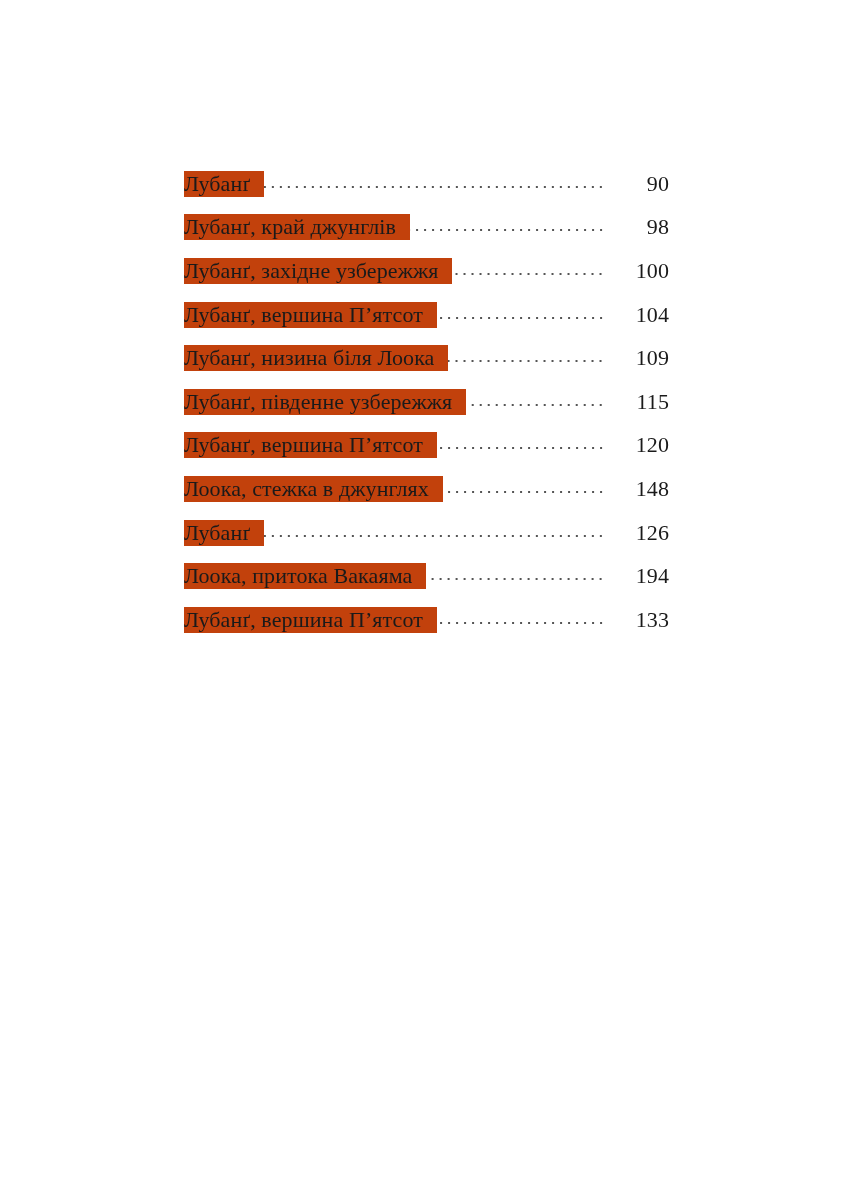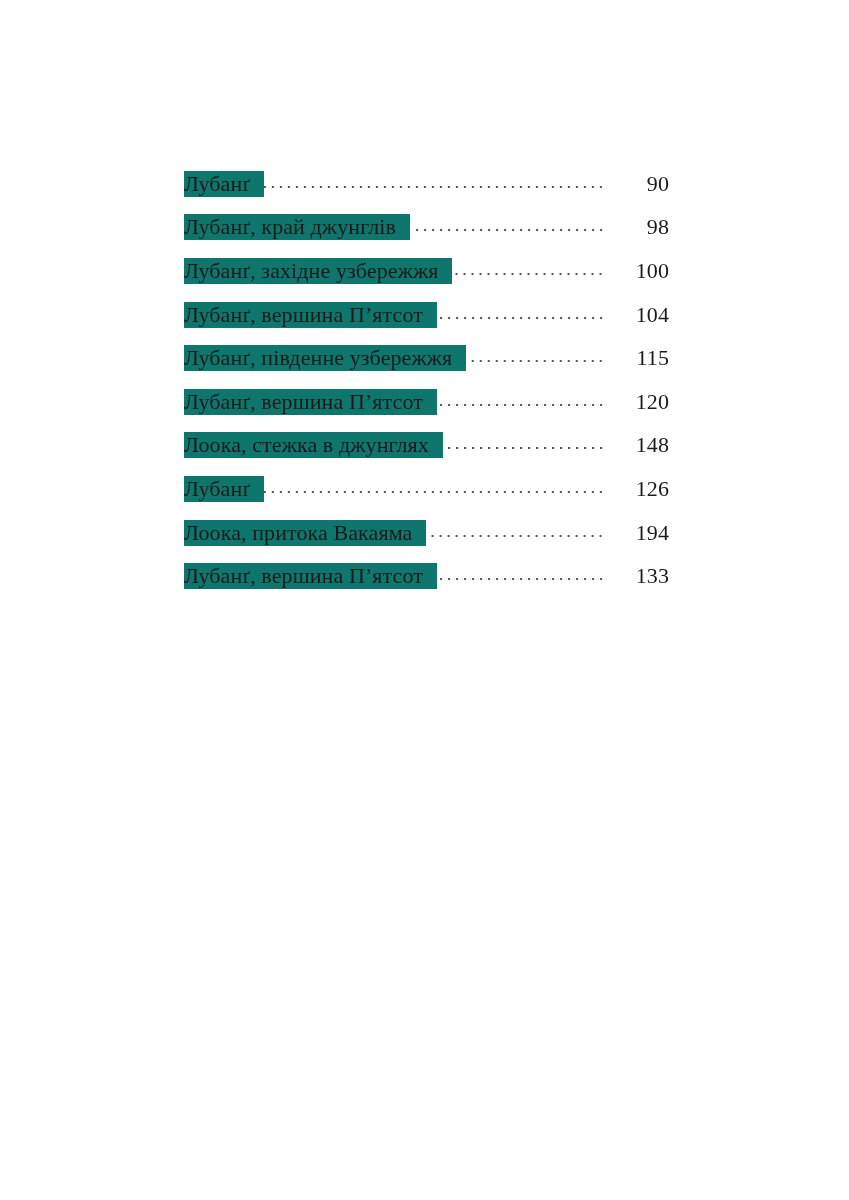--- a/index.html
+++ b/index.html
@@ -21,21 +21,21 @@
       position: relative;
       height: 43.6px;
       display: flex;
       align-items: center;
       font-size: 22px;
       letter-spacing: 0.1px;
     }
     .toc-title {
       white-space: nowrap;
       padding-right: 14px;
-      background: #0f766e;
+      background: #c2410c;
       position: relative;
       z-index: 1;
     }
     .toc-leader {
       flex: 1;
       align-self: center;
       height: 2px;
       margin-top: 6px;
       margin-right: 75px;
       background-image: radial-gradient(circle, #555 0.9px, transparent 1.1px);
@@ -70,20 +70,25 @@
     <span class="toc-title">Лубанґ, західне узбережжя</span>
     <span class="toc-leader"></span>
     <span class="toc-page">100</span>
   </div>
   <div class="toc-row">
     <span class="toc-title">Лубанґ, вершина П’ятсот</span>
     <span class="toc-leader"></span>
     <span class="toc-page">104</span>
   </div>
   <div class="toc-row">
+    <span class="toc-title">Лубанґ, низина біля Лоока</span>
+    <span class="toc-leader"></span>
+    <span class="toc-page">109</span>
+  </div>
+  <div class="toc-row">
     <span class="toc-title">Лубанґ, південне узбережжя</span>
     <span class="toc-leader"></span>
     <span class="toc-page">115</span>
   </div>
   <div class="toc-row">
     <span class="toc-title">Лубанґ, вершина П’ятсот</span>
     <span class="toc-leader"></span>
     <span class="toc-page">120</span>
   </div>
   <div class="toc-row">

